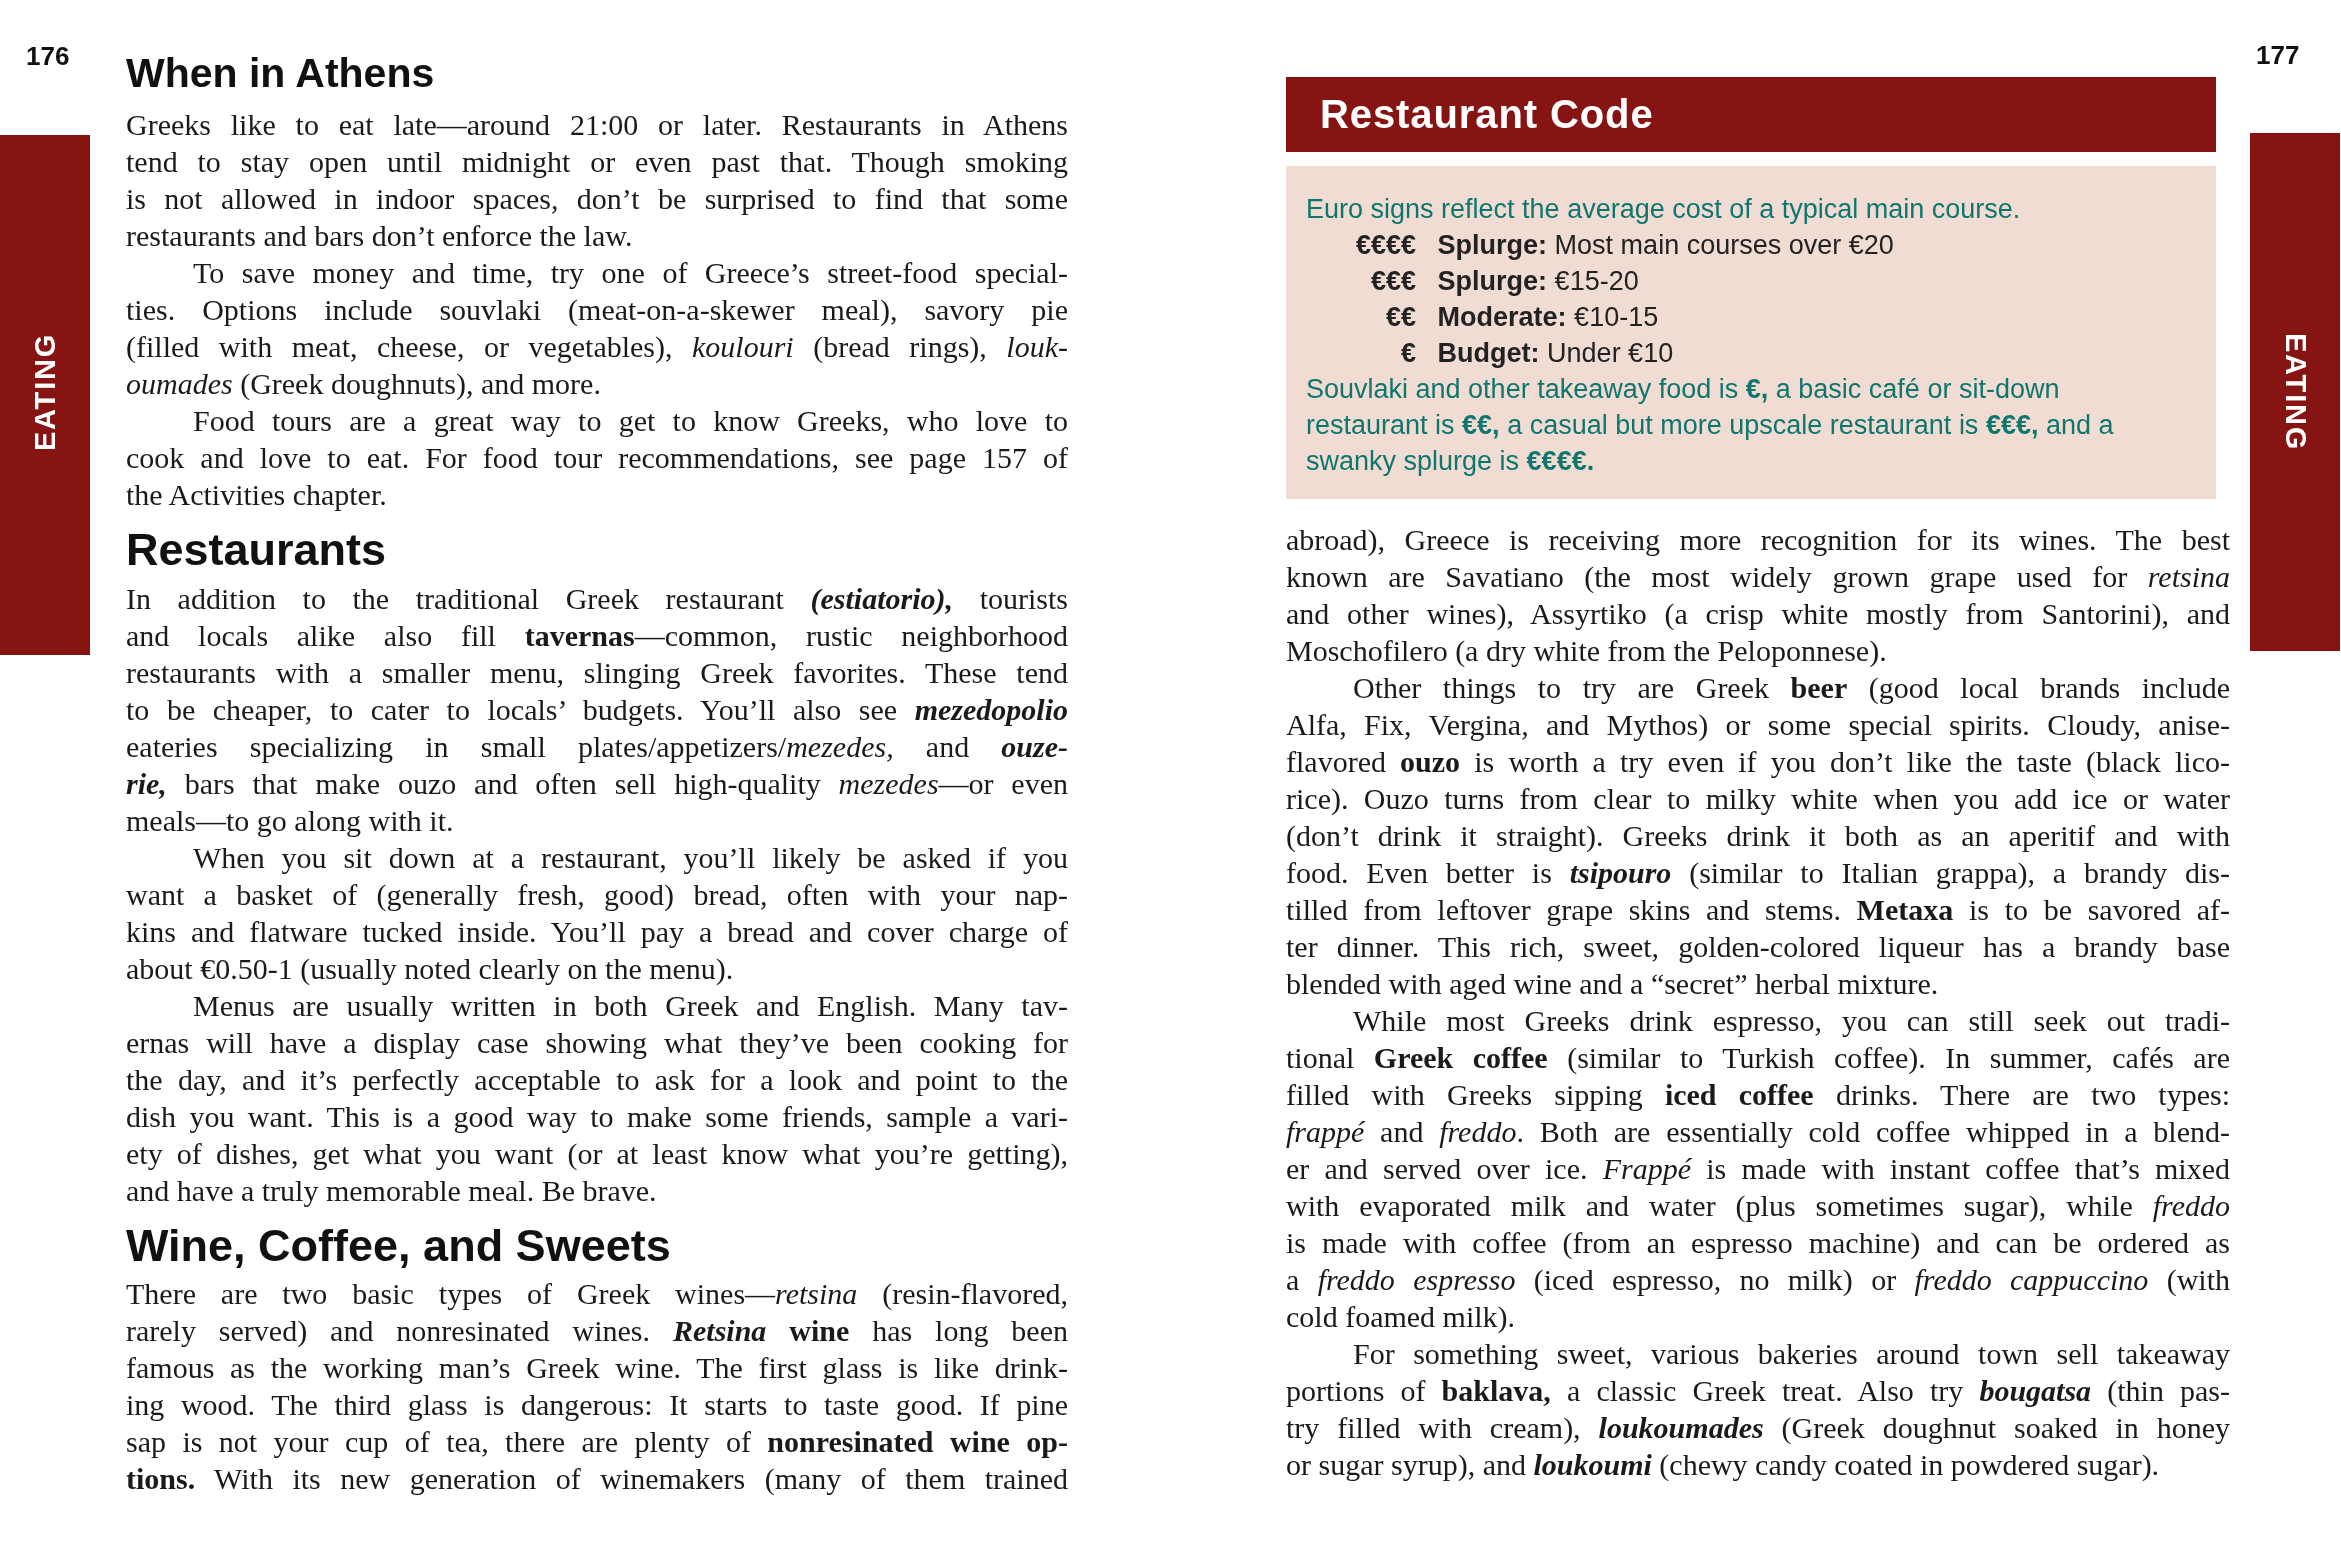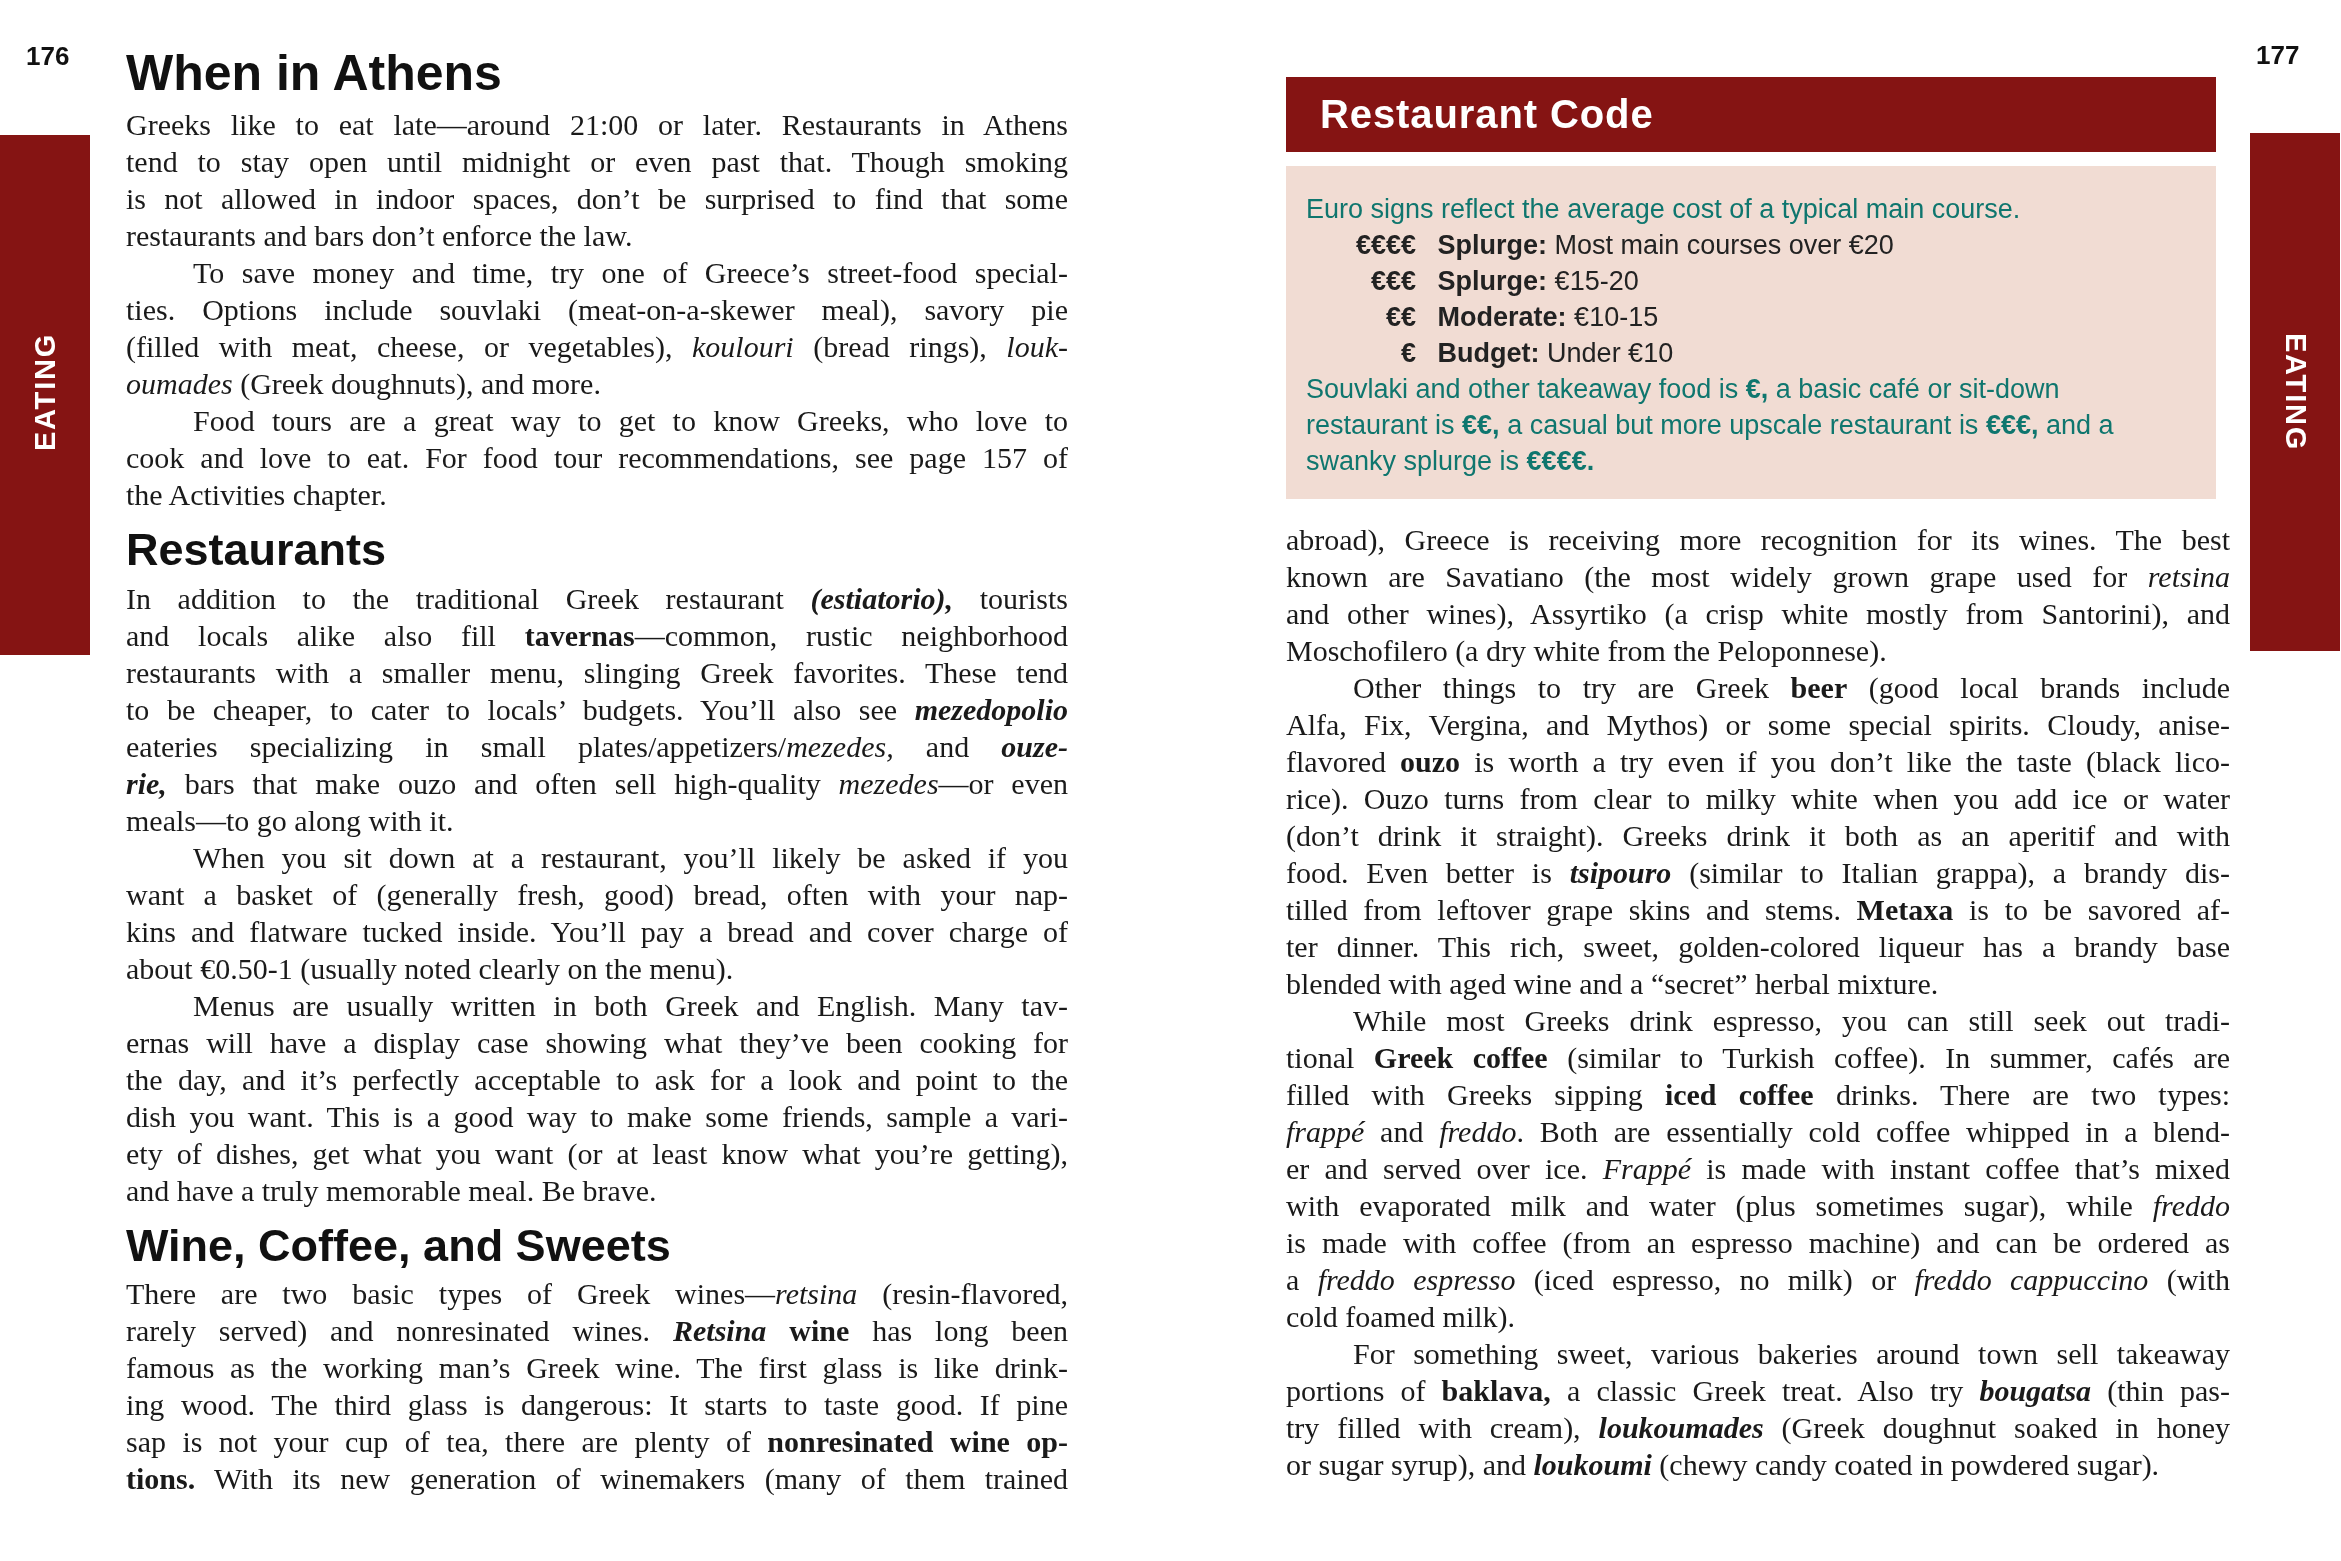--- a/index.html
+++ b/index.html
@@ -15,21 +15,21 @@
   .tab-right{left:2250px;top:133px;height:518px;}
   .tab-text{position:absolute;left:50%;white-space:nowrap;color:#ffffff;
             font:700 29px "Liberation Sans",sans-serif;letter-spacing:1.8px;}
   .tab-left .tab-text{top:257px;transform:translate(-50%,-50%) rotate(-90deg);}
   .tab-right .tab-text{top:259px;transform:translate(-50%,-50%) rotate(90deg);}
   
   .col{position:absolute;}
   .col-left{left:126px;top:50px;width:942px;}
   .col-right{left:1286px;top:77px;width:944px;}
   h1,h2{font-family:"Liberation Sans",sans-serif;color:#111;margin:0;}
-  h1{font-size:50px;line-height:47px;font-weight:700;margin-bottom:9px;}
+  h1{font-size:41px;line-height:47px;font-weight:700;margin-bottom:9px;}
   h2{font-size:45px;line-height:45px;font-weight:700;margin:14.4px 0 7.2px;}
   .para{margin:0;}
   .line{font:30px/37px "Liberation Serif",serif;white-space:normal;}
   .line.jl{text-align:justify;text-align-last:justify;}
   .para.indent .line:first-child{text-indent:67px;}
   
   .code-box{width:930px;}
   .code-header{height:75px;background:var(--maroon,#851413);}
   .code-header span{display:inline-block;padding-left:34px;color:#fff;
                     font:700 40px/75px "Liberation Sans",sans-serif;letter-spacing:0.9px;}

